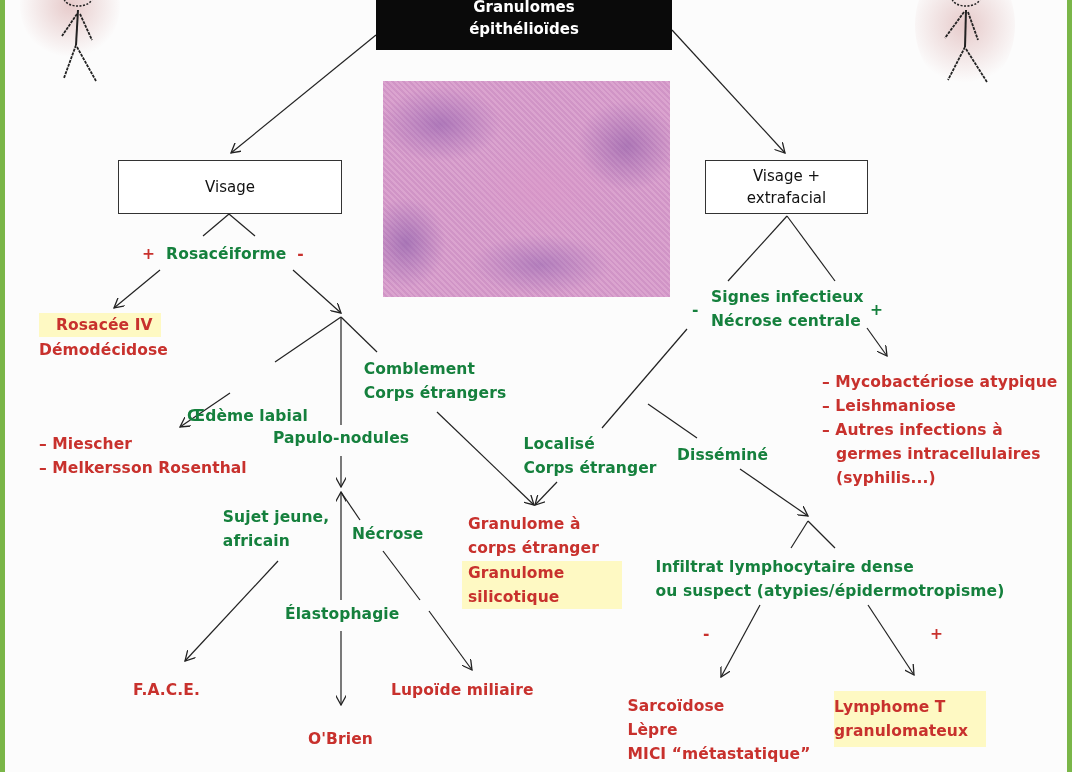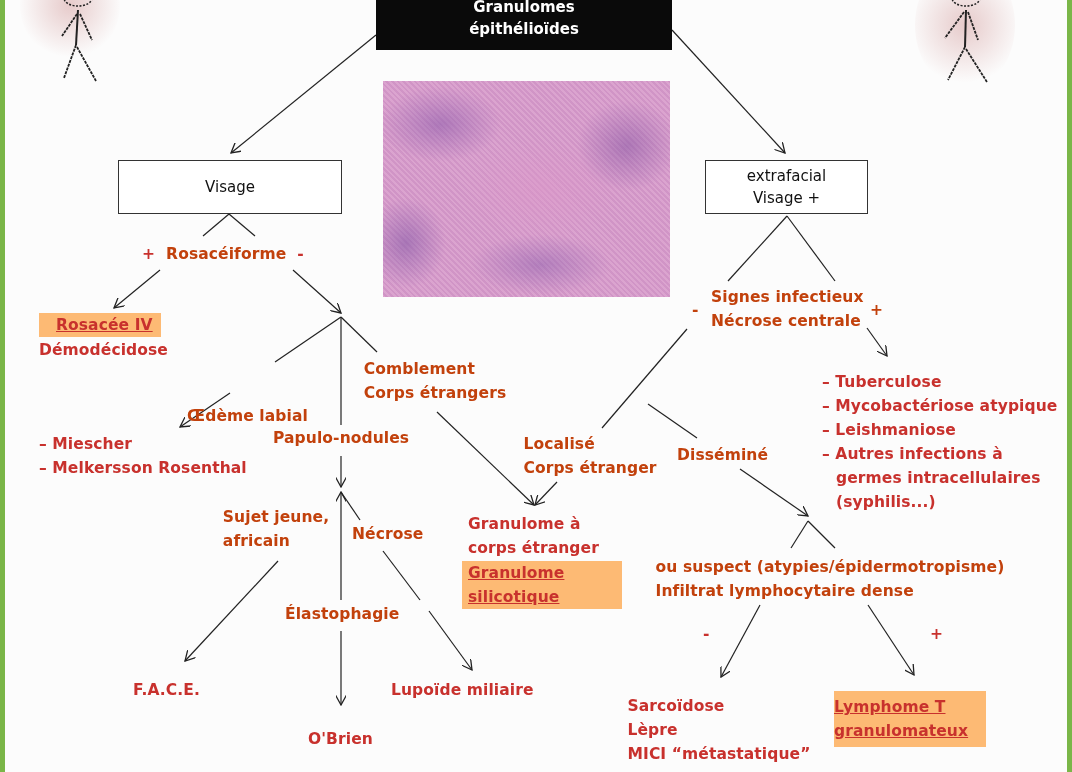--- a/index.html
+++ b/index.html
@@ -1,24 +1,24 @@
 <!DOCTYPE html>
 <html><head>
 <meta charset="utf-8">
 <style>
   html, body { margin:0; padding:0; }
   body { width:1072px; height:772px; position:relative; overflow:hidden; background:#fcfcfc; font-family:"DejaVu Sans", sans-serif; }
   .frame-left { position:absolute; left:0; top:0; width:5px; height:772px; background:#7ab648; }
   .frame-right { position:absolute; right:0; top:0; width:5px; height:772px; background:#7ab648; }
   svg.lines { position:absolute; left:0; top:0; width:1072px; height:772px; }
   .t { position:absolute; font-weight:bold; font-size:15.5px; line-height:24px; white-space:nowrap; letter-spacing:0.1px; }
-  .blue { color:#c2410c; }
+  .blue { color:#15803d; }
   .red { color:#c8312d; }
   .c { transform:translateX(-50%); }
-  .hl { background:#fdba74;text-decoration:underline; }
+  .hl { background:#fef9c3; }
   .root { position:absolute; left:376px; top:-14px; width:296px; height:64px; background:#0a0a0a; color:#fff; font-weight:bold; font-size:15px; line-height:22px; text-align:center; display:flex; flex-direction:column; justify-content:flex-end; padding-bottom:10px; box-sizing:border-box; }
   .box { position:absolute; background:#fff; border:1.5px solid #333; box-sizing:border-box; font-size:15px; line-height:22px; text-align:center; color:#111; display:flex; flex-direction:column; justify-content:center; }
   .histo { position:absolute; left:383px; top:81px; width:287px; height:216px;
     background:
       radial-gradient(ellipse 30% 25% at 20% 20%, rgba(140,90,170,0.55), transparent 70%),
       radial-gradient(ellipse 25% 30% at 85% 30%, rgba(130,80,160,0.5), transparent 70%),
       radial-gradient(ellipse 20% 30% at 8% 75%, rgba(130,85,165,0.55), transparent 70%),
       radial-gradient(ellipse 35% 20% at 55% 85%, rgba(135,90,170,0.45), transparent 70%),
       radial-gradient(ellipse 40% 35% at 55% 50%, rgba(220,150,200,0.5), transparent 70%),
       repeating-linear-gradient(45deg, rgba(255,255,255,0.08) 0 2px, rgba(120,60,140,0.08) 2px 4px),
@@ -94,22 +94,22 @@
   <span>Granulomes</span>
   <span>épithélioïdes</span>
 </div>
 
 <div class="histo"></div>
 
 <div class="box" style="left:118px;top:160px;width:224px;height:54px;">
   <span>Visage</span>
 </div>
 <div class="box" style="left:705px;top:160px;width:163px;height:54px;">
+  <span>Visage +</span>
   <span>extrafacial</span>
-  <span>Visage +</span>
 </div>
 
 <div class="t" style="left:142px;top:242px;">
   <span class="red">+</span>&nbsp;
   <span class="blue">Rosacéiforme</span>&nbsp;
   <span class="red">-</span>
 </div>
 
 <div class="t red hl" style="left:39px;top:313px;width:122px;padding-left:17px;box-sizing:border-box;">Rosacée IV</div>
 <div class="t red" style="left:39px;top:338px;">Démodécidose</div>
@@ -147,37 +147,36 @@
 </div>
 
 <div class="t blue" style="left:711px;top:285px;">
   <div>Signes infectieux</div>
   <div>Nécrose centrale</div>
 </div>
 <div class="t blue" style="left:692px;top:298px;">-</div>
 <div class="t blue" style="left:870px;top:298px;">+</div>
 
 <div class="t red" style="left:822px;top:370px;">
-  <div>– Tuberculose</div>
   <div>– Mycobactériose atypique</div>
   <div>– Leishmaniose</div>
   <div>– Autres infections à</div>
   <div style="padding-left:14px;">germes intracellulaires</div>
   <div style="padding-left:14px;">(syphilis...)</div>
 </div>
 
 <div class="t blue c" style="left:590px;top:432px;">
   <div>Localisé</div>
   <div>Corps étranger</div>
 </div>
 <div class="t blue" style="left:677px;top:443px;">Disséminé</div>
 
 <div class="t blue c" style="left:830px;top:555px;">
+  <div>Infiltrat lymphocytaire dense</div>
   <div>ou suspect (atypies/épidermotropisme)</div>
-  <div>Infiltrat lymphocytaire dense</div>
 </div>
 <div class="t red" style="left:703px;top:622px;">-</div>
 <div class="t red" style="left:930px;top:622px;">+</div>
 
 <div class="t red c" style="left:719px;top:694px;">
   <div>Sarcoïdose</div>
   <div>Lèpre</div>
   <div>MICI “métastatique”</div>
 </div>
 <div class="t red hl c" style="left:910px;top:691px;width:152px;padding:4px 0 4px 0;">

